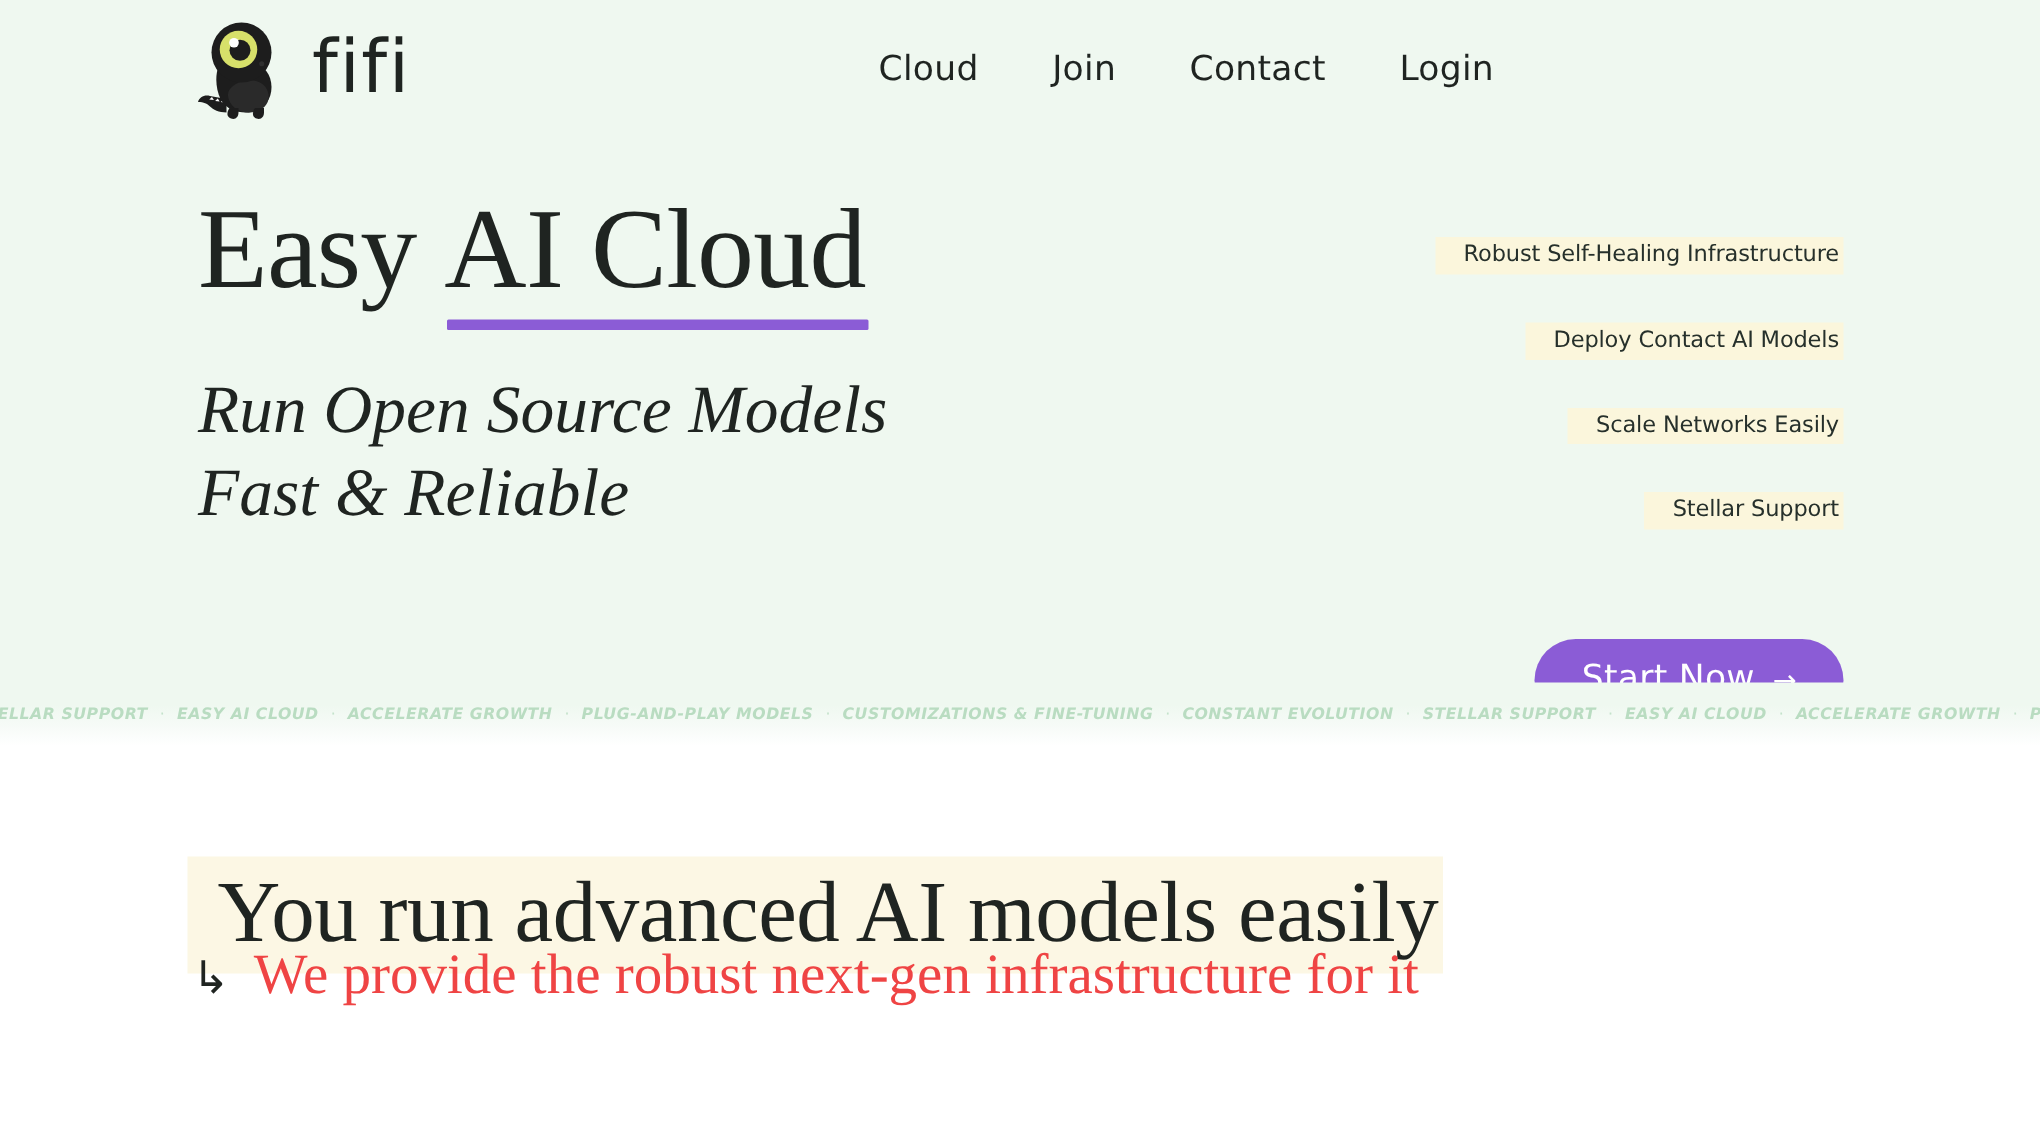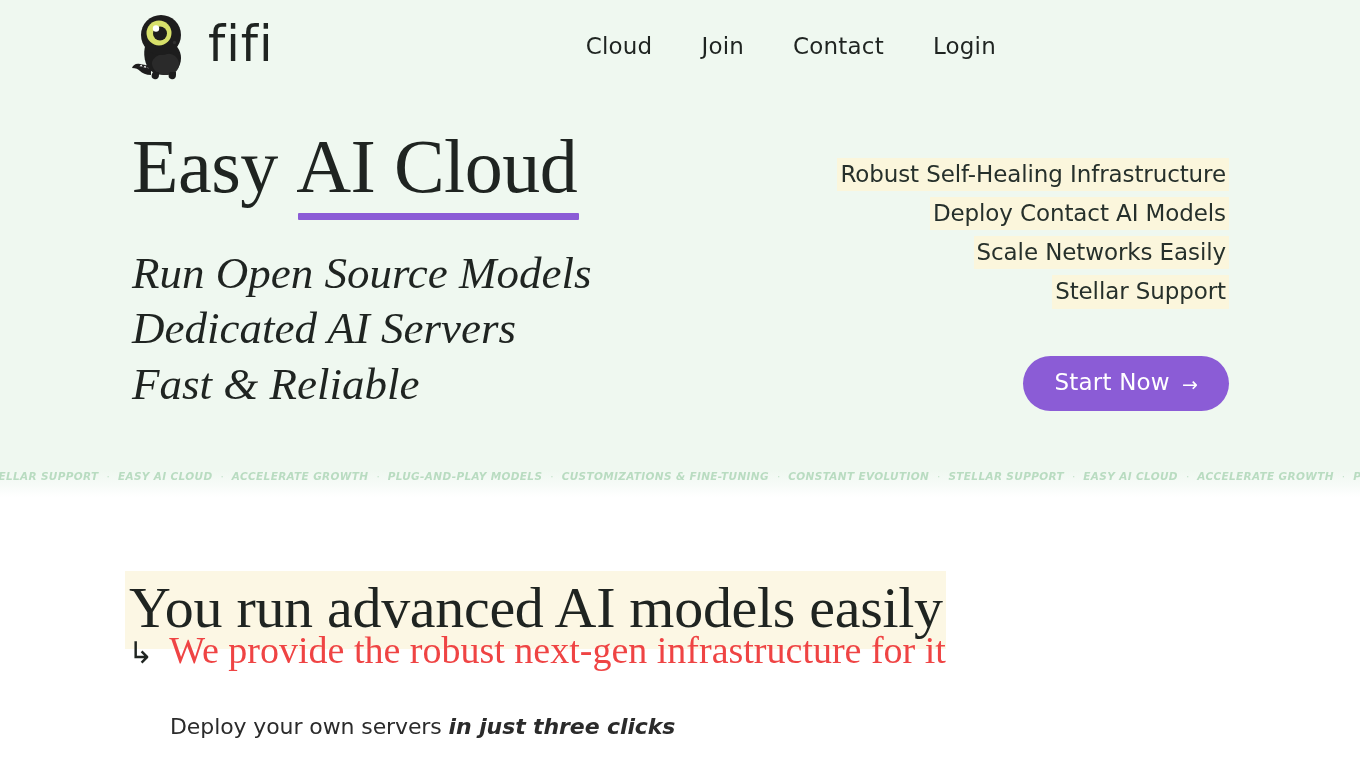--- a/index.html
+++ b/index.html
@@ -133,26 +133,26 @@
   .hero-right {
     position: absolute;
     right: 131px;
     top: 158px;
     display: flex;
     flex-direction: column;
     align-items: flex-end;
   }
   .feature-line {
     font-family: "DejaVu Sans", sans-serif;
-    font-size: 23px;
+    font-size: 15px;
     line-height: 1.05;
     color: #26302b;
     background: #fbf6dc;
-    padding: 4px 3px 5px 3px;
-    margin-bottom: 6px;
+    padding: 4px 3px 5px 19px;
+    margin-bottom: 32px;
     white-space: nowrap;
     letter-spacing: -0.1px;
   }
 
   .cta-wrap {
     margin-top: 41px;
   }
   .cta-button {
     display: inline-flex;
     align-items: flex-end;
@@ -222,21 +222,21 @@
     position: absolute;
     left: 125px;
     top: 74px;
     margin: 0;
     font-family: "Liberation Serif", serif;
     font-weight: 400;
     font-size: 58px;
     line-height: 1;
     color: #1f2421;
     background: #fcf7e4;
-    padding: 8px 3px 12px 4px;
+    padding: 8px 3px 12px 20px;
     white-space: nowrap;
     letter-spacing: -0.3px;
   }
 
   .section-subheading {
     position: absolute;
     left: 128px;
     top: 631px;
     display: flex;
     align-items: baseline;
@@ -311,21 +311,20 @@
       <a class="nav-link" href="#">Contact</a>
       <a class="nav-link" href="#">Login</a>
     </nav>
   </header>
 
   <div class="hero-left">
     <h1 class="hero-title"><span>Easy </span><span class="underlined">AI Cloud</span></h1>
 
     <div class="hero-sub">
       <div class="hero-sub-line">Run Open Source Models</div>
-      <div class="hero-sub-line">Dedicated AI Servers</div>
       <div class="hero-sub-line">Fast &amp; Reliable</div>
     </div>
   </div>
 
   <div class="hero-right">
     <div class="feature-line">Robust Self-Healing Infrastructure</div>
     <div class="feature-line">Deploy Contact AI Models</div>
     <div class="feature-line">Scale Networks Easily</div>
     <div class="feature-line">Stellar Support</div>
 
@@ -364,15 +363,14 @@
 
   <div class="content">
     <h2 class="section-heading">You run advanced AI models easily</h2>
   </div>
 
   <div class="section-subheading">
     <span class="turn-arrow">↳</span>
     <span class="section-subheading-text">We provide the robust next-gen infrastructure for it</span>
   </div>
 
-  <div class="deploy-line"><span>Deploy your own servers </span><em>in just three clicks</em></div>
 
 </div>
 
 </body></html>

